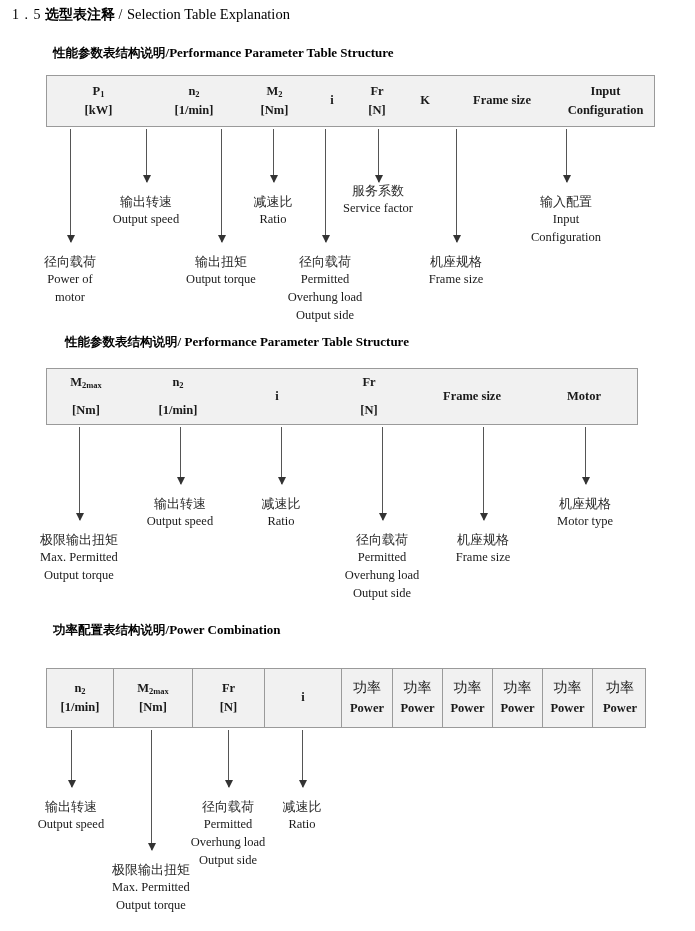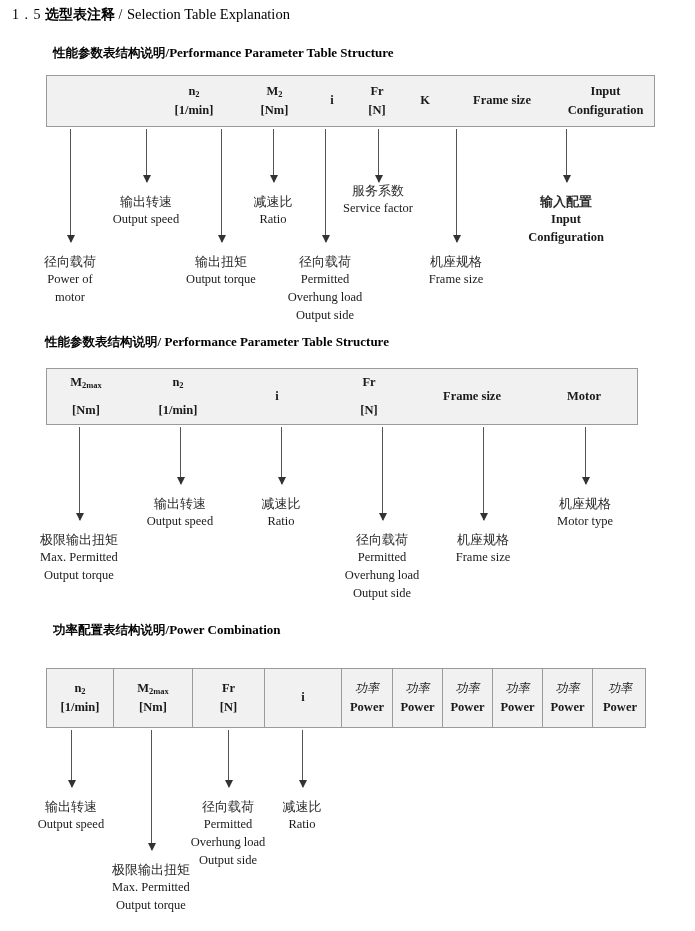--- a/index.html
+++ b/index.html
@@ -87,22 +87,21 @@
   }
   .hdr-line {
     font-family: "Liberation Serif", "DejaVu Serif", serif;
     font-weight: bold;
     font-size: 12.5px;
     white-space: nowrap;
   }
   .hdr-line.cn {
     font-family: "DejaVu Sans", "Liberation Sans", sans-serif;
     font-weight: normal;
-    font-size: 12px;
-    font-style: italic;
+    font-size: 14px;
   }
   .hdr-line sub {
     font-size: 8.5px;
     vertical-align: baseline;
     position: relative;
     bottom: -2px;
   }
 
   
   .arrow {
@@ -152,20 +151,24 @@
   <span class="cn">选型表注释</span>
   <span class="num">/</span>
   <span class="en">Selection Table Explanation</span>
 </div>
 
 <div class="sec-title subhead" style="left:28px; top:45px;">
   <span class="cn">性能参数表结构说明</span><span class="sl">/</span><span class="en">Performance Parameter Table Structure</span>
 </div>
 
 <div class="tbl" id="table-1" style="left:46px; top:75px; width:609px; height:52px;">
+  <div class="cell nodiv" style="left:0px; width:103px;">
+    <span class="hdr-line"><span>P</span><sub>1</sub></span>
+    <span class="hdr-line">[kW]</span>
+  </div>
   <div class="cell nodiv" style="left:103px; width:88px;">
     <span class="hdr-line"><span>n</span><sub>2</sub></span>
     <span class="hdr-line">[1/min]</span>
   </div>
   <div class="cell nodiv" style="left:191px; width:73px;">
     <span class="hdr-line"><span>M</span><sub>2</sub></span>
     <span class="hdr-line">[Nm]</span>
   </div>
   <div class="cell nodiv" style="left:264px; width:42px;">
     <span class="hdr-line"><span>i</span></span>
@@ -219,27 +222,27 @@
   <span class="en">Output side</span>
 </div>
 <div class="anno" style="left:378px; top:174px;">
   <span class="cn">服务系数</span>
   <span class="en">Service factor</span>
 </div>
 <div class="anno" style="left:456px; top:245px;">
   <span class="cn">机座规格</span>
   <span class="en">Frame size</span>
 </div>
-<div class="anno" style="left:566px; top:185px;font-weight:bold;">
+<div class="anno" style="left:566px; top:185px;">
   <span class="cn">输入配置</span>
   <span class="en">Input</span>
   <span class="en">Configuration</span>
 </div>
 
-<div class="sec-title subhead" style="left:20px; top:334px;">
+<div class="sec-title subhead" style="left:40px; top:334px;">
   <span class="cn">性能参数表结构说明</span><span class="sl">/</span> <span class="en">Performance Parameter Table Structure</span>
 </div>
 
 <div class="tbl" id="table-2" style="left:46px; top:368px; width:592px; height:57px;">
   <div class="cell nodiv" style="left:0px; width:78px;">
     <span class="hdr-line"><span>M</span><sub>2max</sub></span>
     <span class="hdr-line" style="margin-top:8px;">[Nm]</span>
   </div>
   <div class="cell nodiv" style="left:78px; width:106px;">
     <span class="hdr-line"><span>n</span><sub>2</sub></span>

